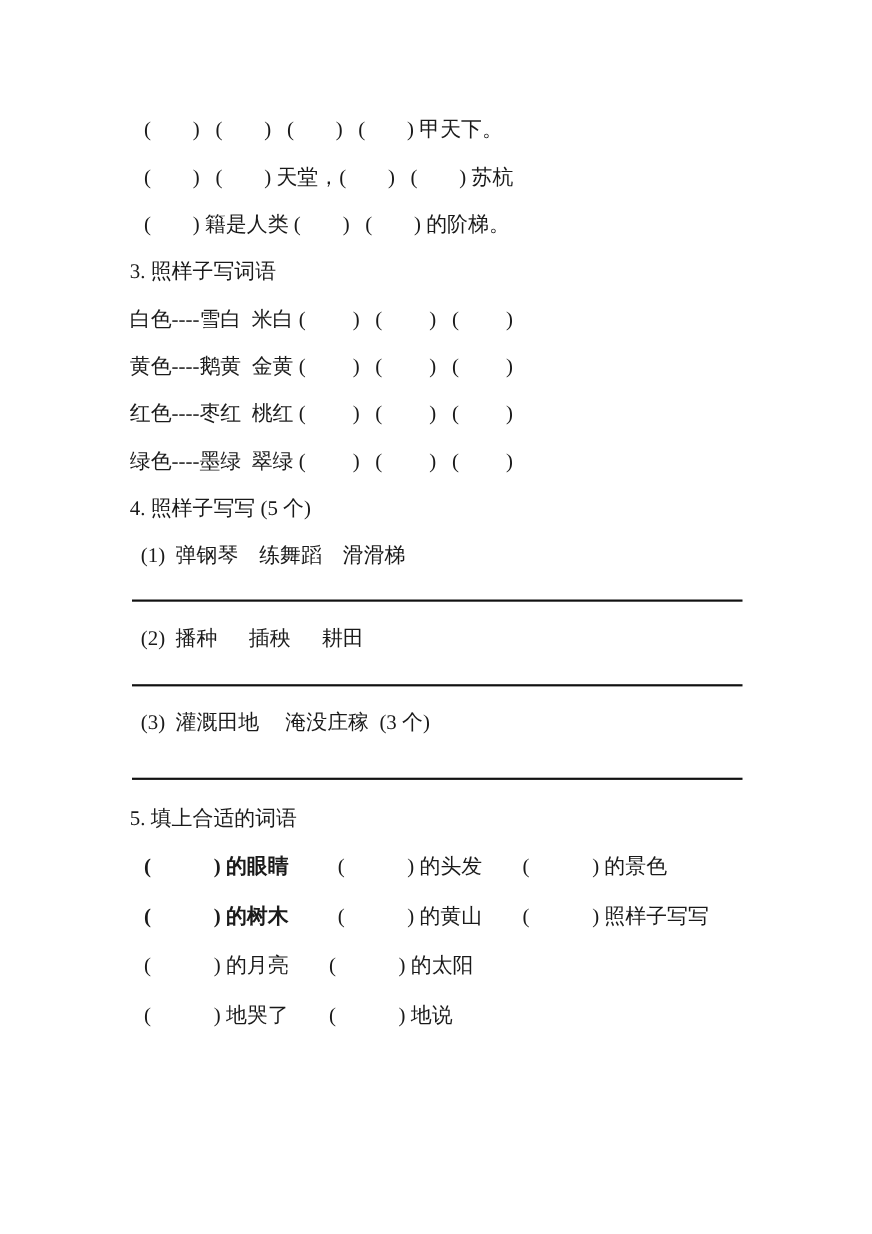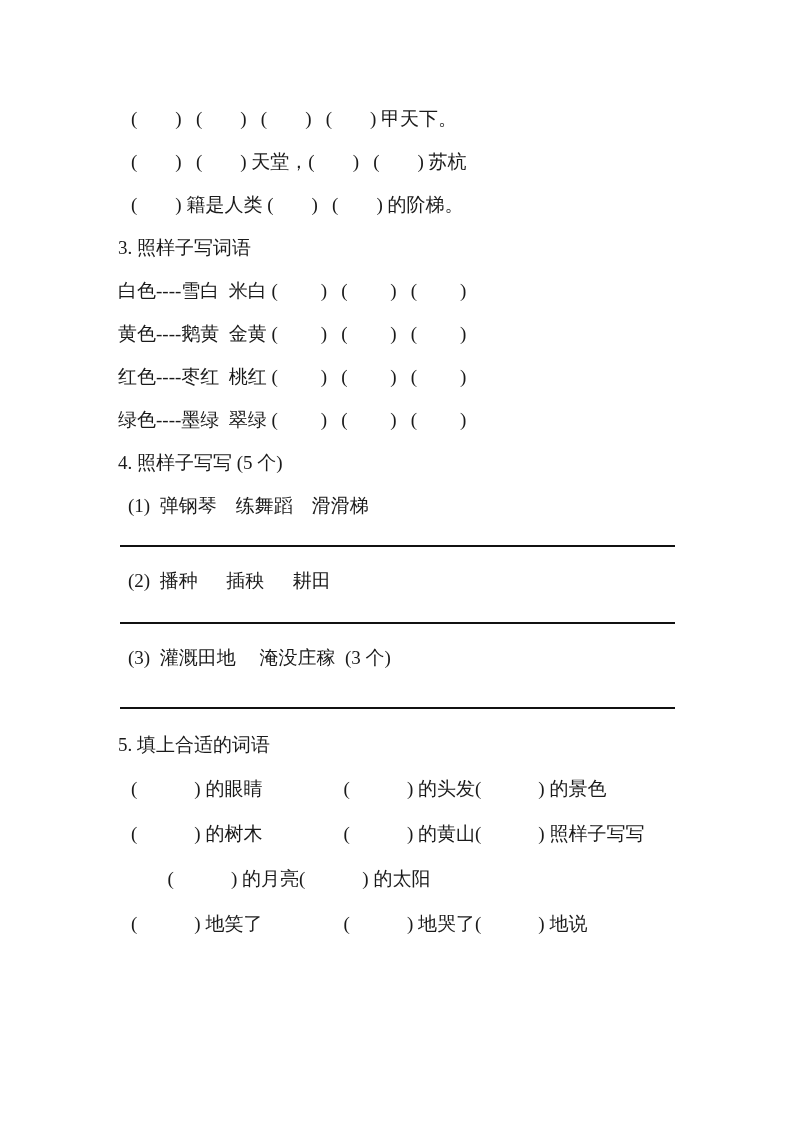--- a/index.html
+++ b/index.html
@@ -38,22 +38,22 @@
   .rule-1 { margin-top: 18px; margin-bottom: 12px; }
   .rule-2 { margin-top: 20px; margin-bottom: 12px; }
   .rule-3 { margin-top: 28px; margin-bottom: 14px; }
   .q5-row {
     display: flex;
     height: 45px;
     line-height: 45px;
     white-space: pre;
     padding-left: 13px;
   }
-  .q5-cell-1 { width: 176px; }
-  .q5-cell-2 { width: 168px; text-align: right; }
+  .q5-cell-1 { width: 176px; font-weight: bold; }
+  .q5-cell-2 { width: 168px; }
   .q5-cell-3 { }
 </style>
 </head>
 <body>
 
 <div class="page">
   <div class="content">
 
     <div class="line indent-a">(        )   (        )   (        )   (        ) 甲天下。</div>
     <div class="line indent-a">(        )   (        ) 天堂，(        )   (        ) 苏杭</div>
@@ -83,19 +83,18 @@
     <div class="q5-row">
       <span class="q5-cell-1">(            ) 的树木</span>
       <span class="q5-cell-2">(            ) 的黄山</span>
       <span class="q5-cell-3">(            ) 照样子写写</span>
     </div>
     <div class="q5-row">
       <span class="q5-cell-2">(            ) 的月亮</span>
       <span class="q5-cell-3">(            ) 的太阳</span>
     </div>
     <div class="q5-row">
-      <span class="q5-cell-1">(            ) 地笑了</span>
       <span class="q5-cell-2">(            ) 地哭了</span>
       <span class="q5-cell-3">(            ) 地说</span>
     </div>
 
   </div>
 </div>
 
 </body></html>

